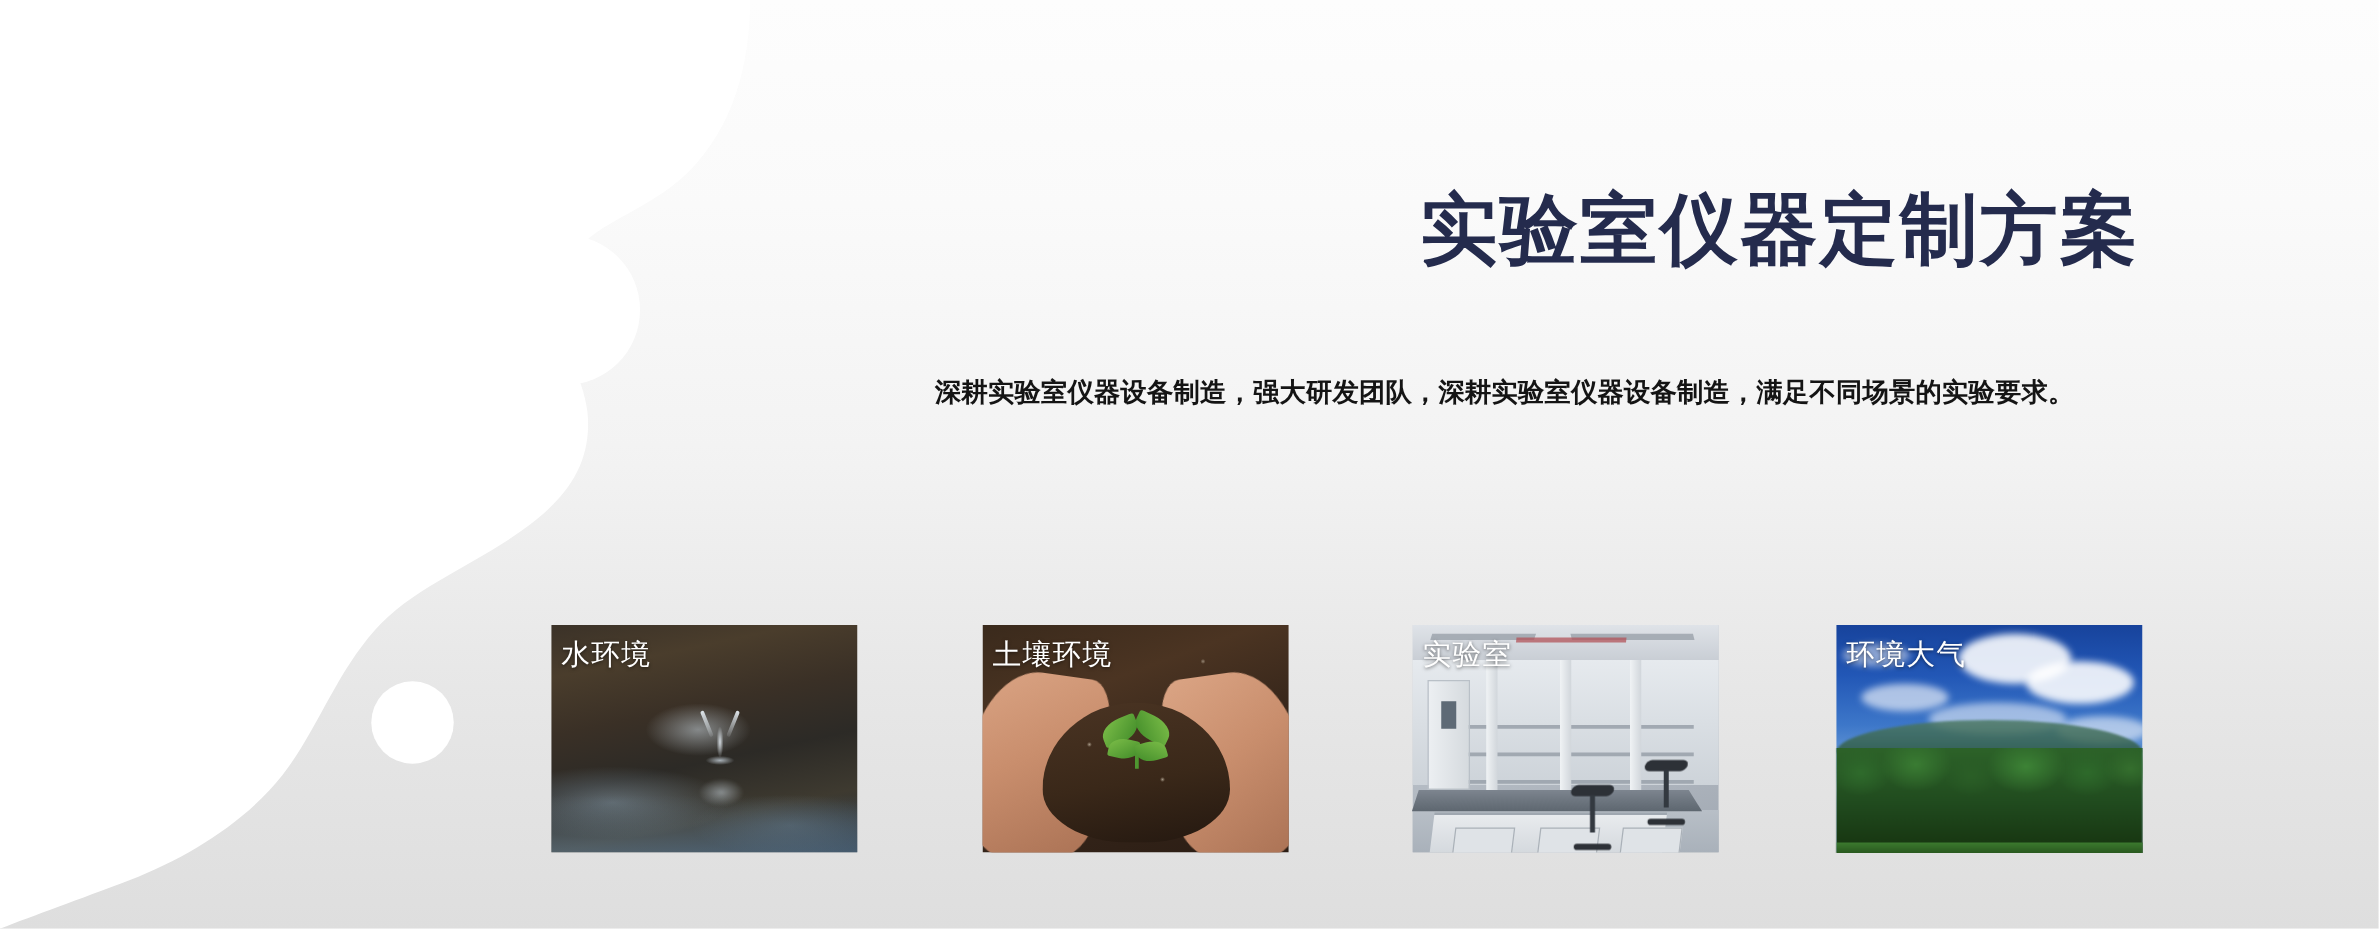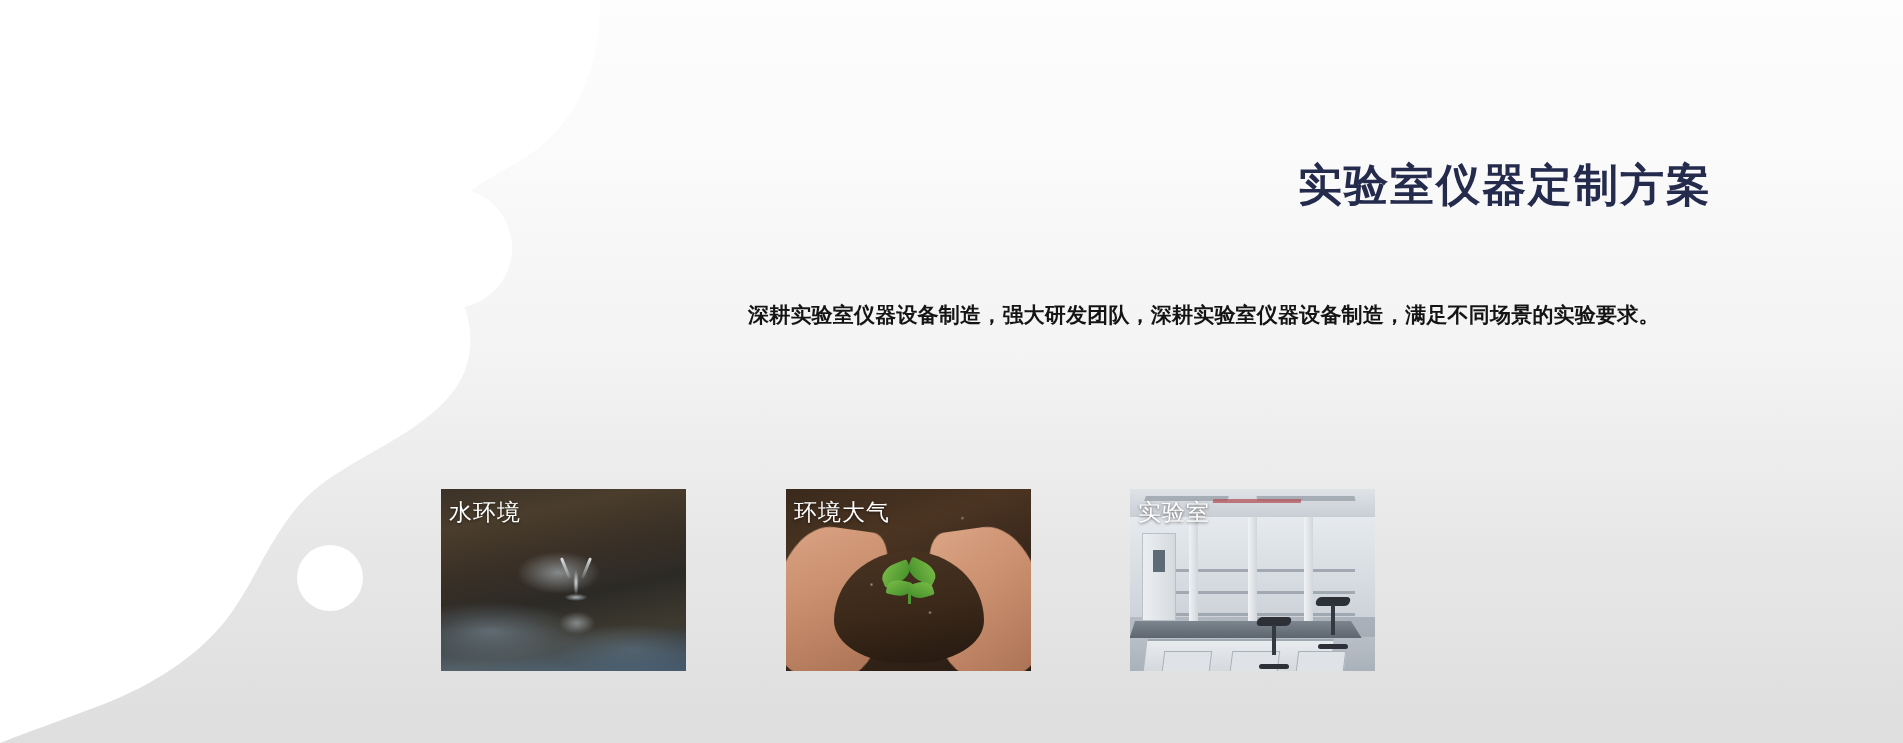--- a/index.html
+++ b/index.html
@@ -19,36 +19,36 @@
 
   .deco-circle{position:absolute;border-radius:50%;background:#ffffff;}
   #circle-top{left:392px;top:188px;width:120px;height:120px;}
   #circle-bottom{left:297px;top:545px;width:66px;height:66px;}
 
   
   .text-block{position:absolute;left:0;top:0;width:1903px;}
   .headline{
     position:absolute;left:0;top:149px;width:1712px;
     text-align:right;
-    font-size:44px;line-height:72px;
+    font-size:62px;line-height:72px;
     font-weight:bold;
     letter-spacing:2px;
     color:#242b4d;
     white-space:nowrap;
   }
   .subtitle{
     position:absolute;left:748px;top:296px;width:964px;
     font-size:21px;line-height:38px;
     font-weight:bold;
     color:#141414;
     letter-spacing:0.2px;
   }
 
   
-  .cards{position:absolute;left:441px;top:489px;width:1275px;height:182px;padding-left:17px;}
+  .cards{position:absolute;left:441px;top:500px;width:1275px;height:182px;padding-left:17px;}
   .card{
     position:absolute;top:0;width:245px;height:182px;
     overflow:hidden;
   }
   .card .scene{position:absolute;inset:0;}
   .card .label{
     position:absolute;left:8px;top:6px;
     font-size:23px;line-height:34px;
     color:#ffffff;
     letter-spacing:1px;
@@ -235,21 +235,21 @@
       <div class="scene sc-soil">
         <div class="hand l"></div>
         <div class="hand r"></div>
         <div class="mound"></div>
         <div class="stem"></div>
         <div class="leaf l1"></div>
         <div class="leaf l2"></div>
         <div class="leaf l3"></div>
         <div class="leaf l4"></div>
       </div>
-      <div class="label">环境大气</div>
+      <div class="label">土壤环境</div>
     </div>
 
     <div class="card" id="card-2">
       <div class="scene sc-lab">
         <div class="ceiling">
           <div class="ceiling-beam cb1"></div>
           <div class="ceiling-beam cb2"></div>
         </div>
         <div class="red-strip"></div>
         <div class="back-wall">
@@ -277,15 +277,29 @@
         </div>
         <div class="stool st2">
           <div class="seat"></div>
             <div class="post"></div>
             <div class="base"></div>
         </div>
       </div>
       <div class="label">实验室</div>
     </div>
 
+    <div class="card" id="card-3">
+      <div class="scene sc-sky">
+        <div class="cloud k1"></div>
+        <div class="cloud k2"></div>
+        <div class="cloud k3"></div>
+        <div class="cloud k4"></div>
+        <div class="cloud k5"></div>
+        <div class="cloud k6"></div>
+        <div class="ridge"></div>
+        <div class="forest"></div>
+        <div class="grass"></div>
+      </div>
+      <div class="label">环境大气</div>
+    </div>
 
   </div>
 </div>
 
 </body></html>

